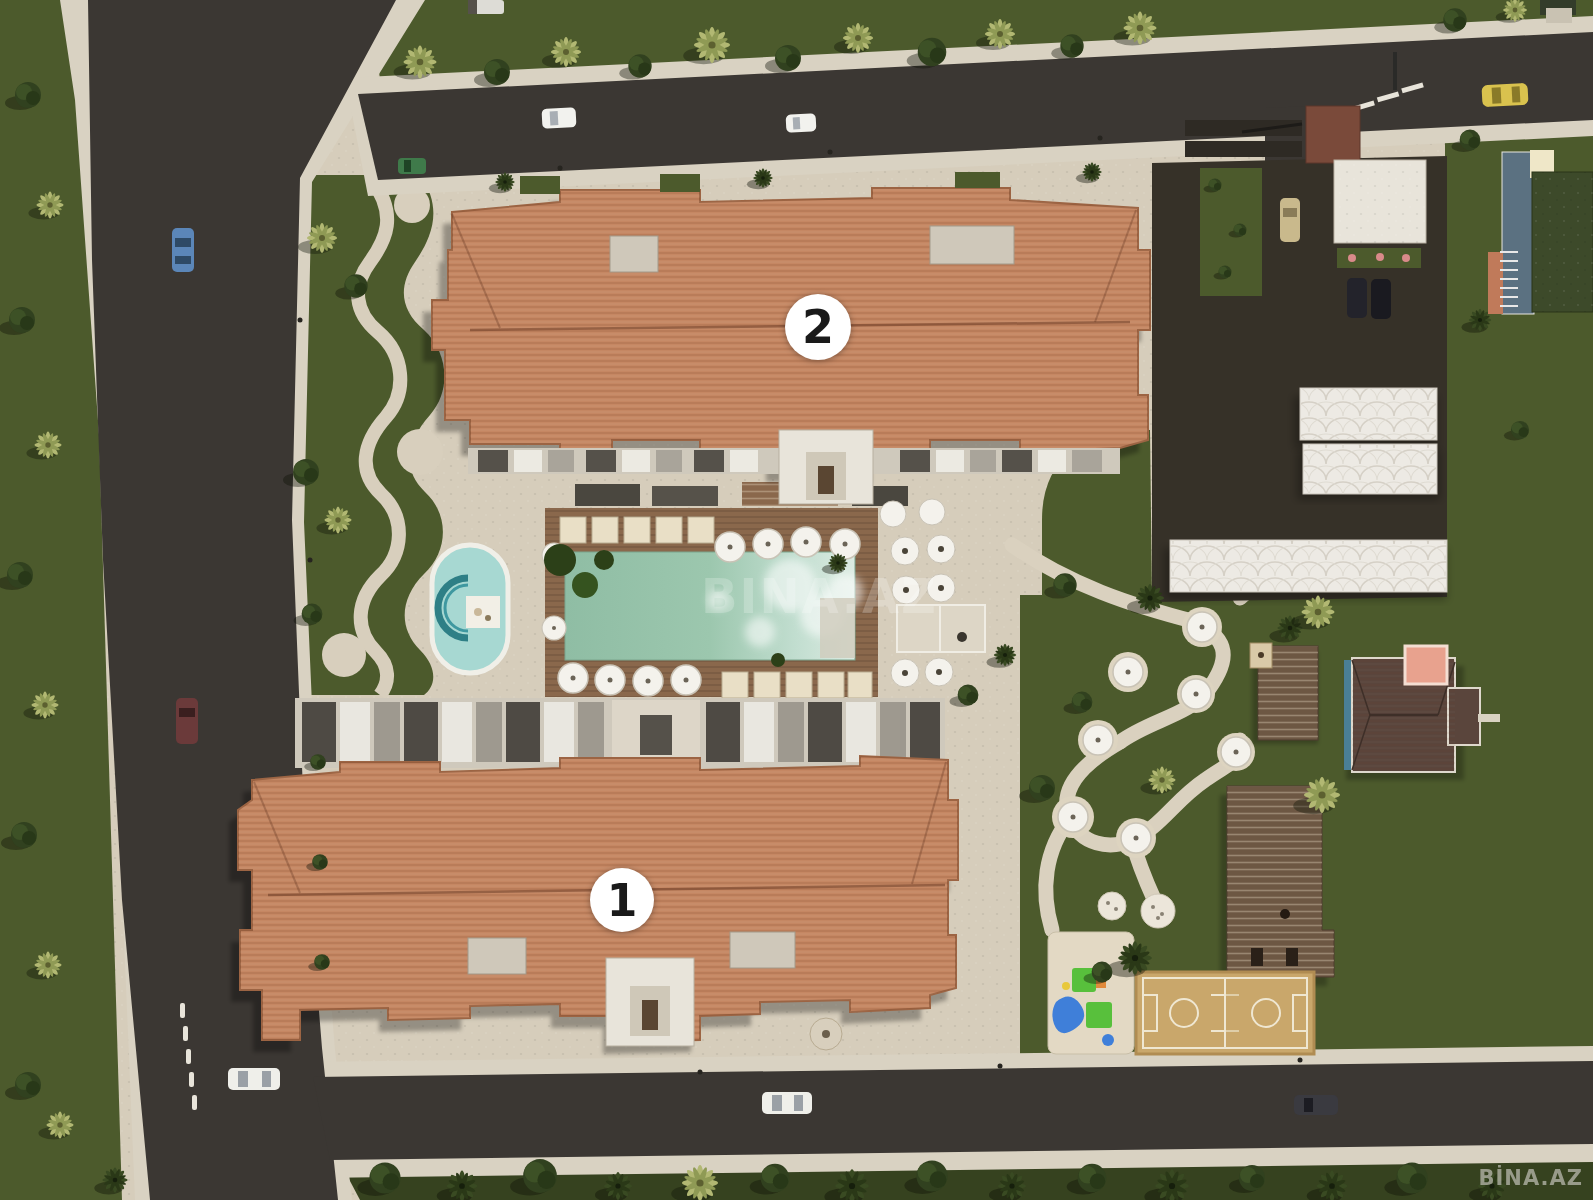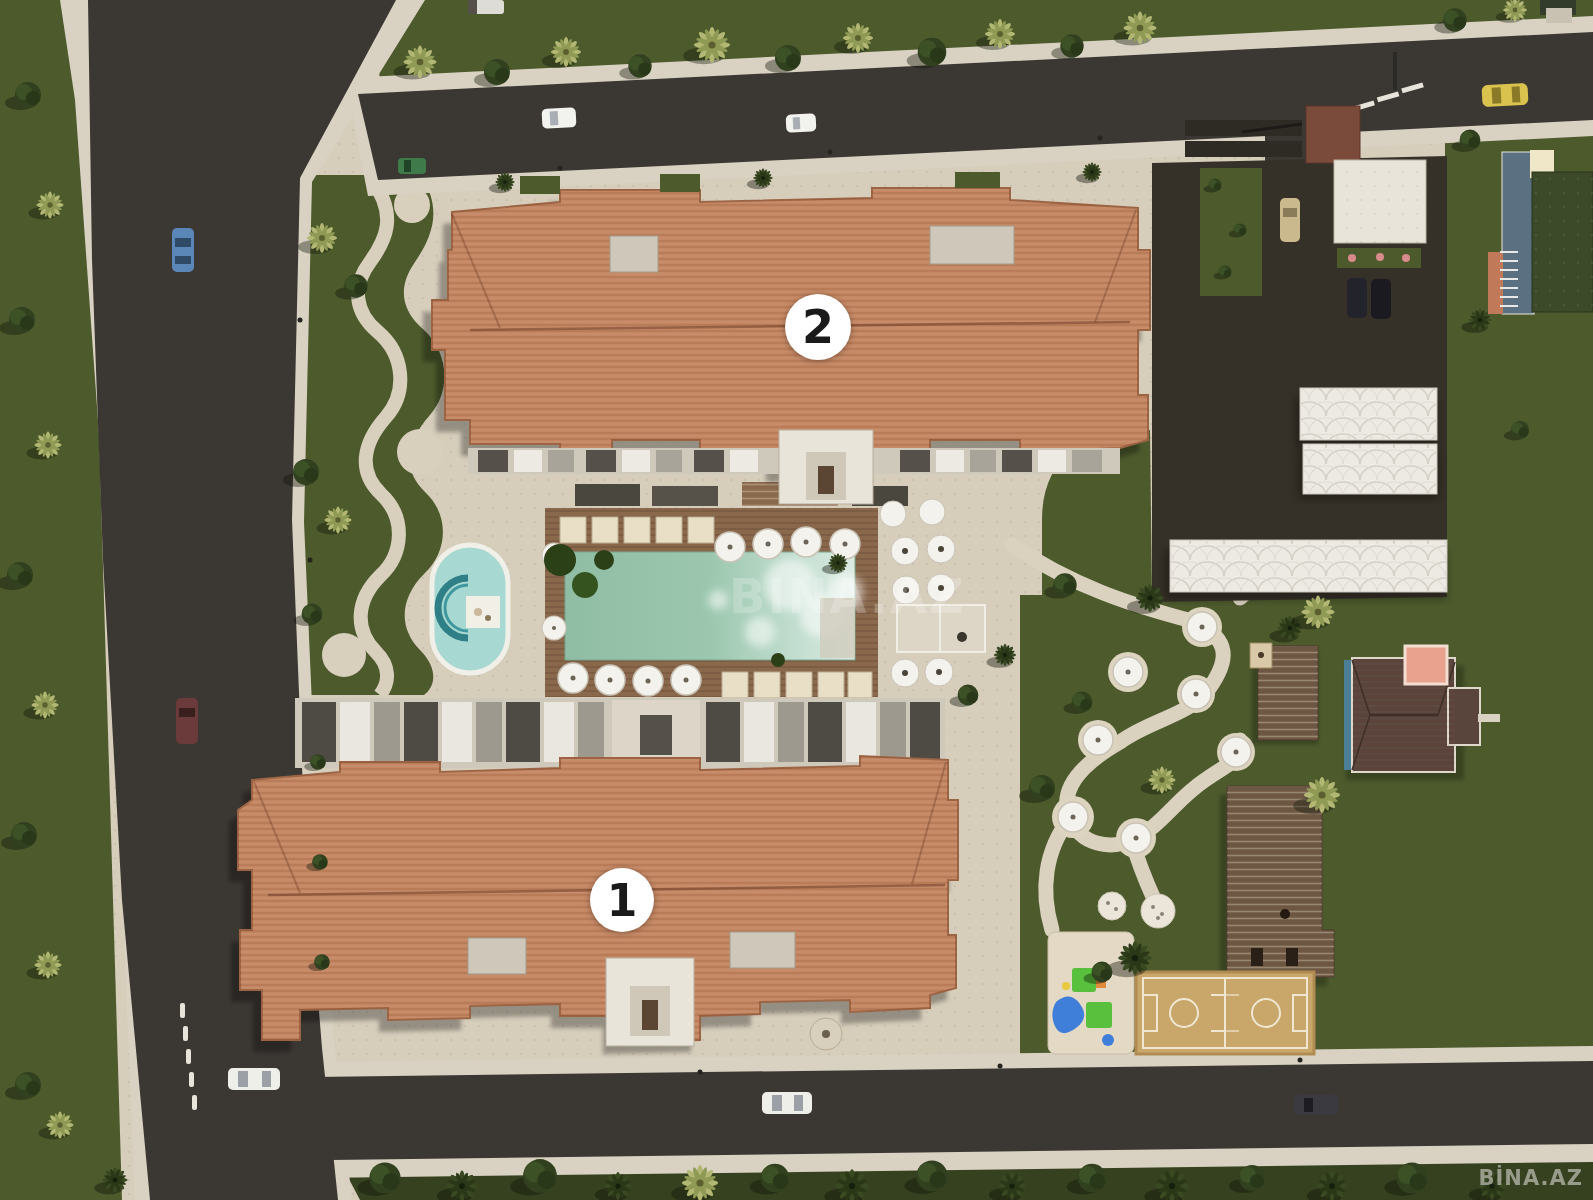--- a/index.html
+++ b/index.html
@@ -10,21 +10,21 @@
   }
   html,body{margin:0;padding:0;background:#222;}
   #canvas{position:relative;width:1593px;height:1200px;overflow:hidden;
     font-family:"DejaVu Sans","Liberation Sans",sans-serif;background:var(--pavement);}
   #scene{position:absolute;left:0;top:0;}
   .marker{position:absolute;border-radius:50%;background:var(--marker-bg);
     color:var(--marker-text);display:flex;align-items:center;justify-content:center;
     font-weight:bold;box-shadow:0 1px 6px rgba(0,0,0,.35);cursor:pointer;}
   .marker.m2{left:785px;top:294px;width:66px;height:66px;font-size:46px;}
   .marker.m1{left:590px;top:868px;width:64px;height:64px;font-size:44px;}
-  .wm-center{position:absolute;left:729px;top:568px;font-size:48px;font-weight:bold;
+  .wm-center{position:absolute;left:701px;top:568px;font-size:48px;font-weight:bold;
     letter-spacing:2px;color:rgba(255,255,255,.22);pointer-events:none;text-align:right;}
   .wm-corner{position:absolute;right:10px;bottom:10px;font-size:21px;font-weight:bold;
     letter-spacing:1px;color:rgba(185,185,175,.75);pointer-events:none;text-align:right;}
 </style>
 </head>
 <body>
 
 <div id="canvas">
 <svg id="scene" width="1593" height="1200" viewBox="0 0 1593 1200">
   <defs>

